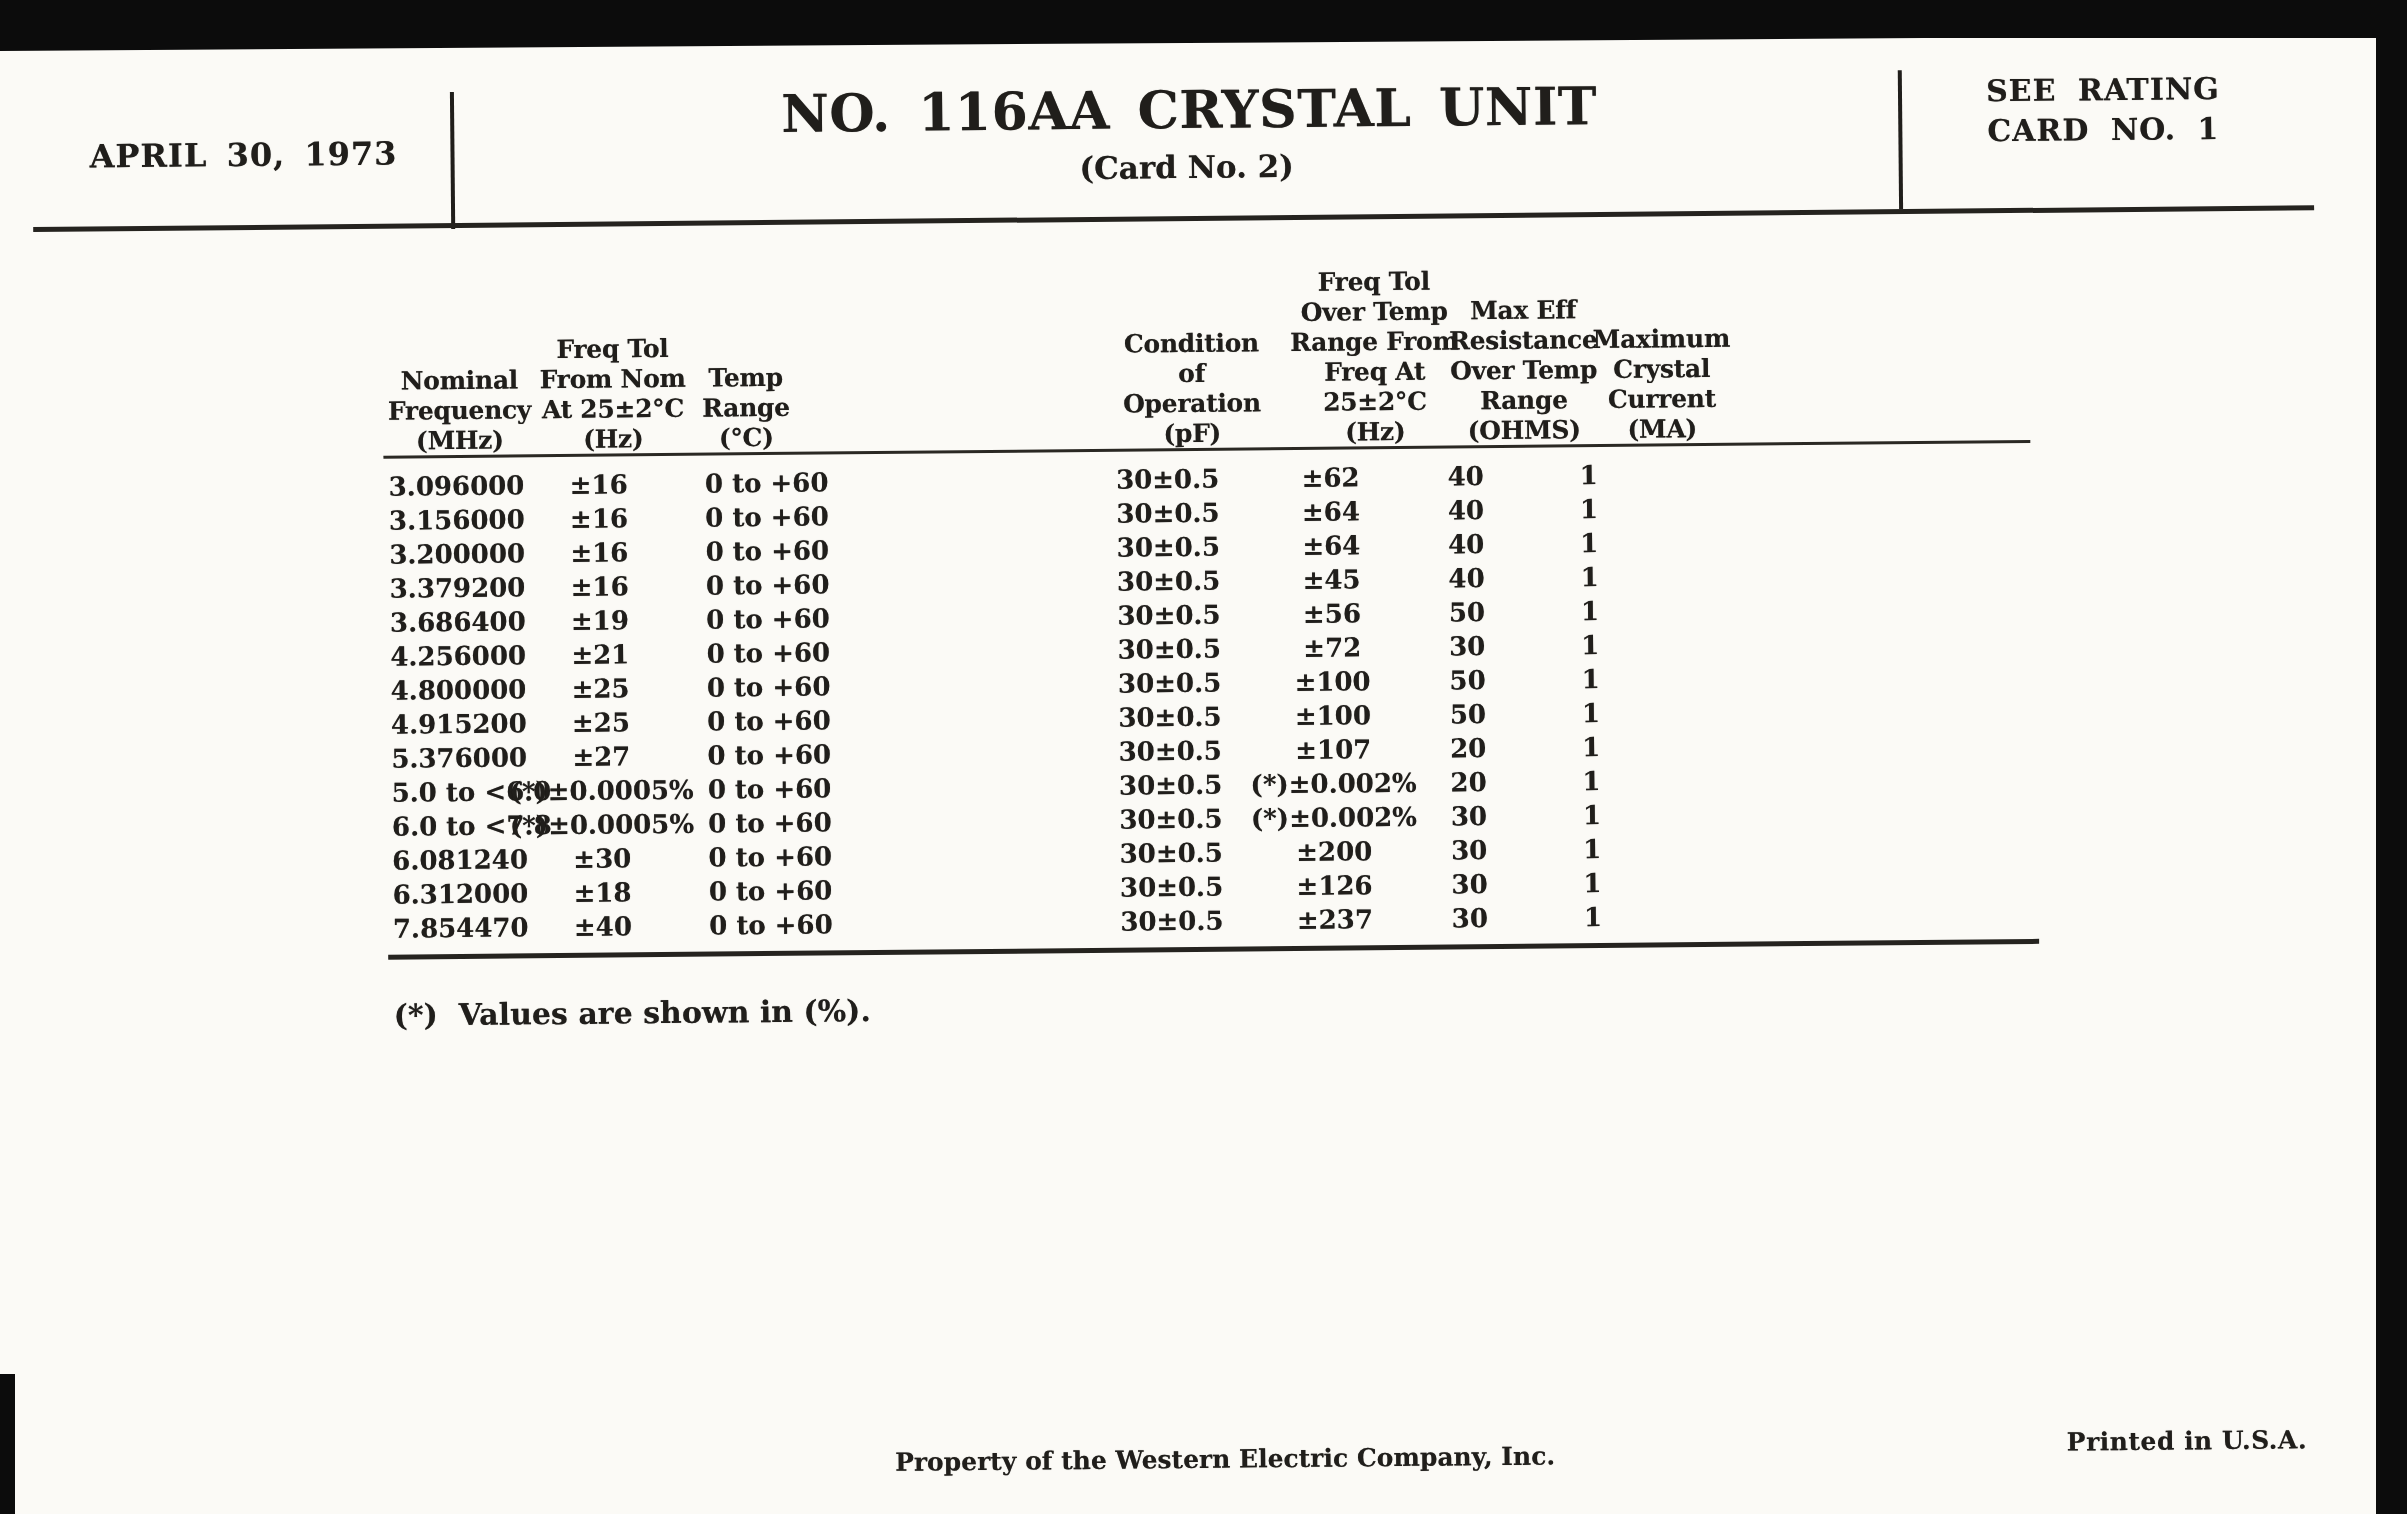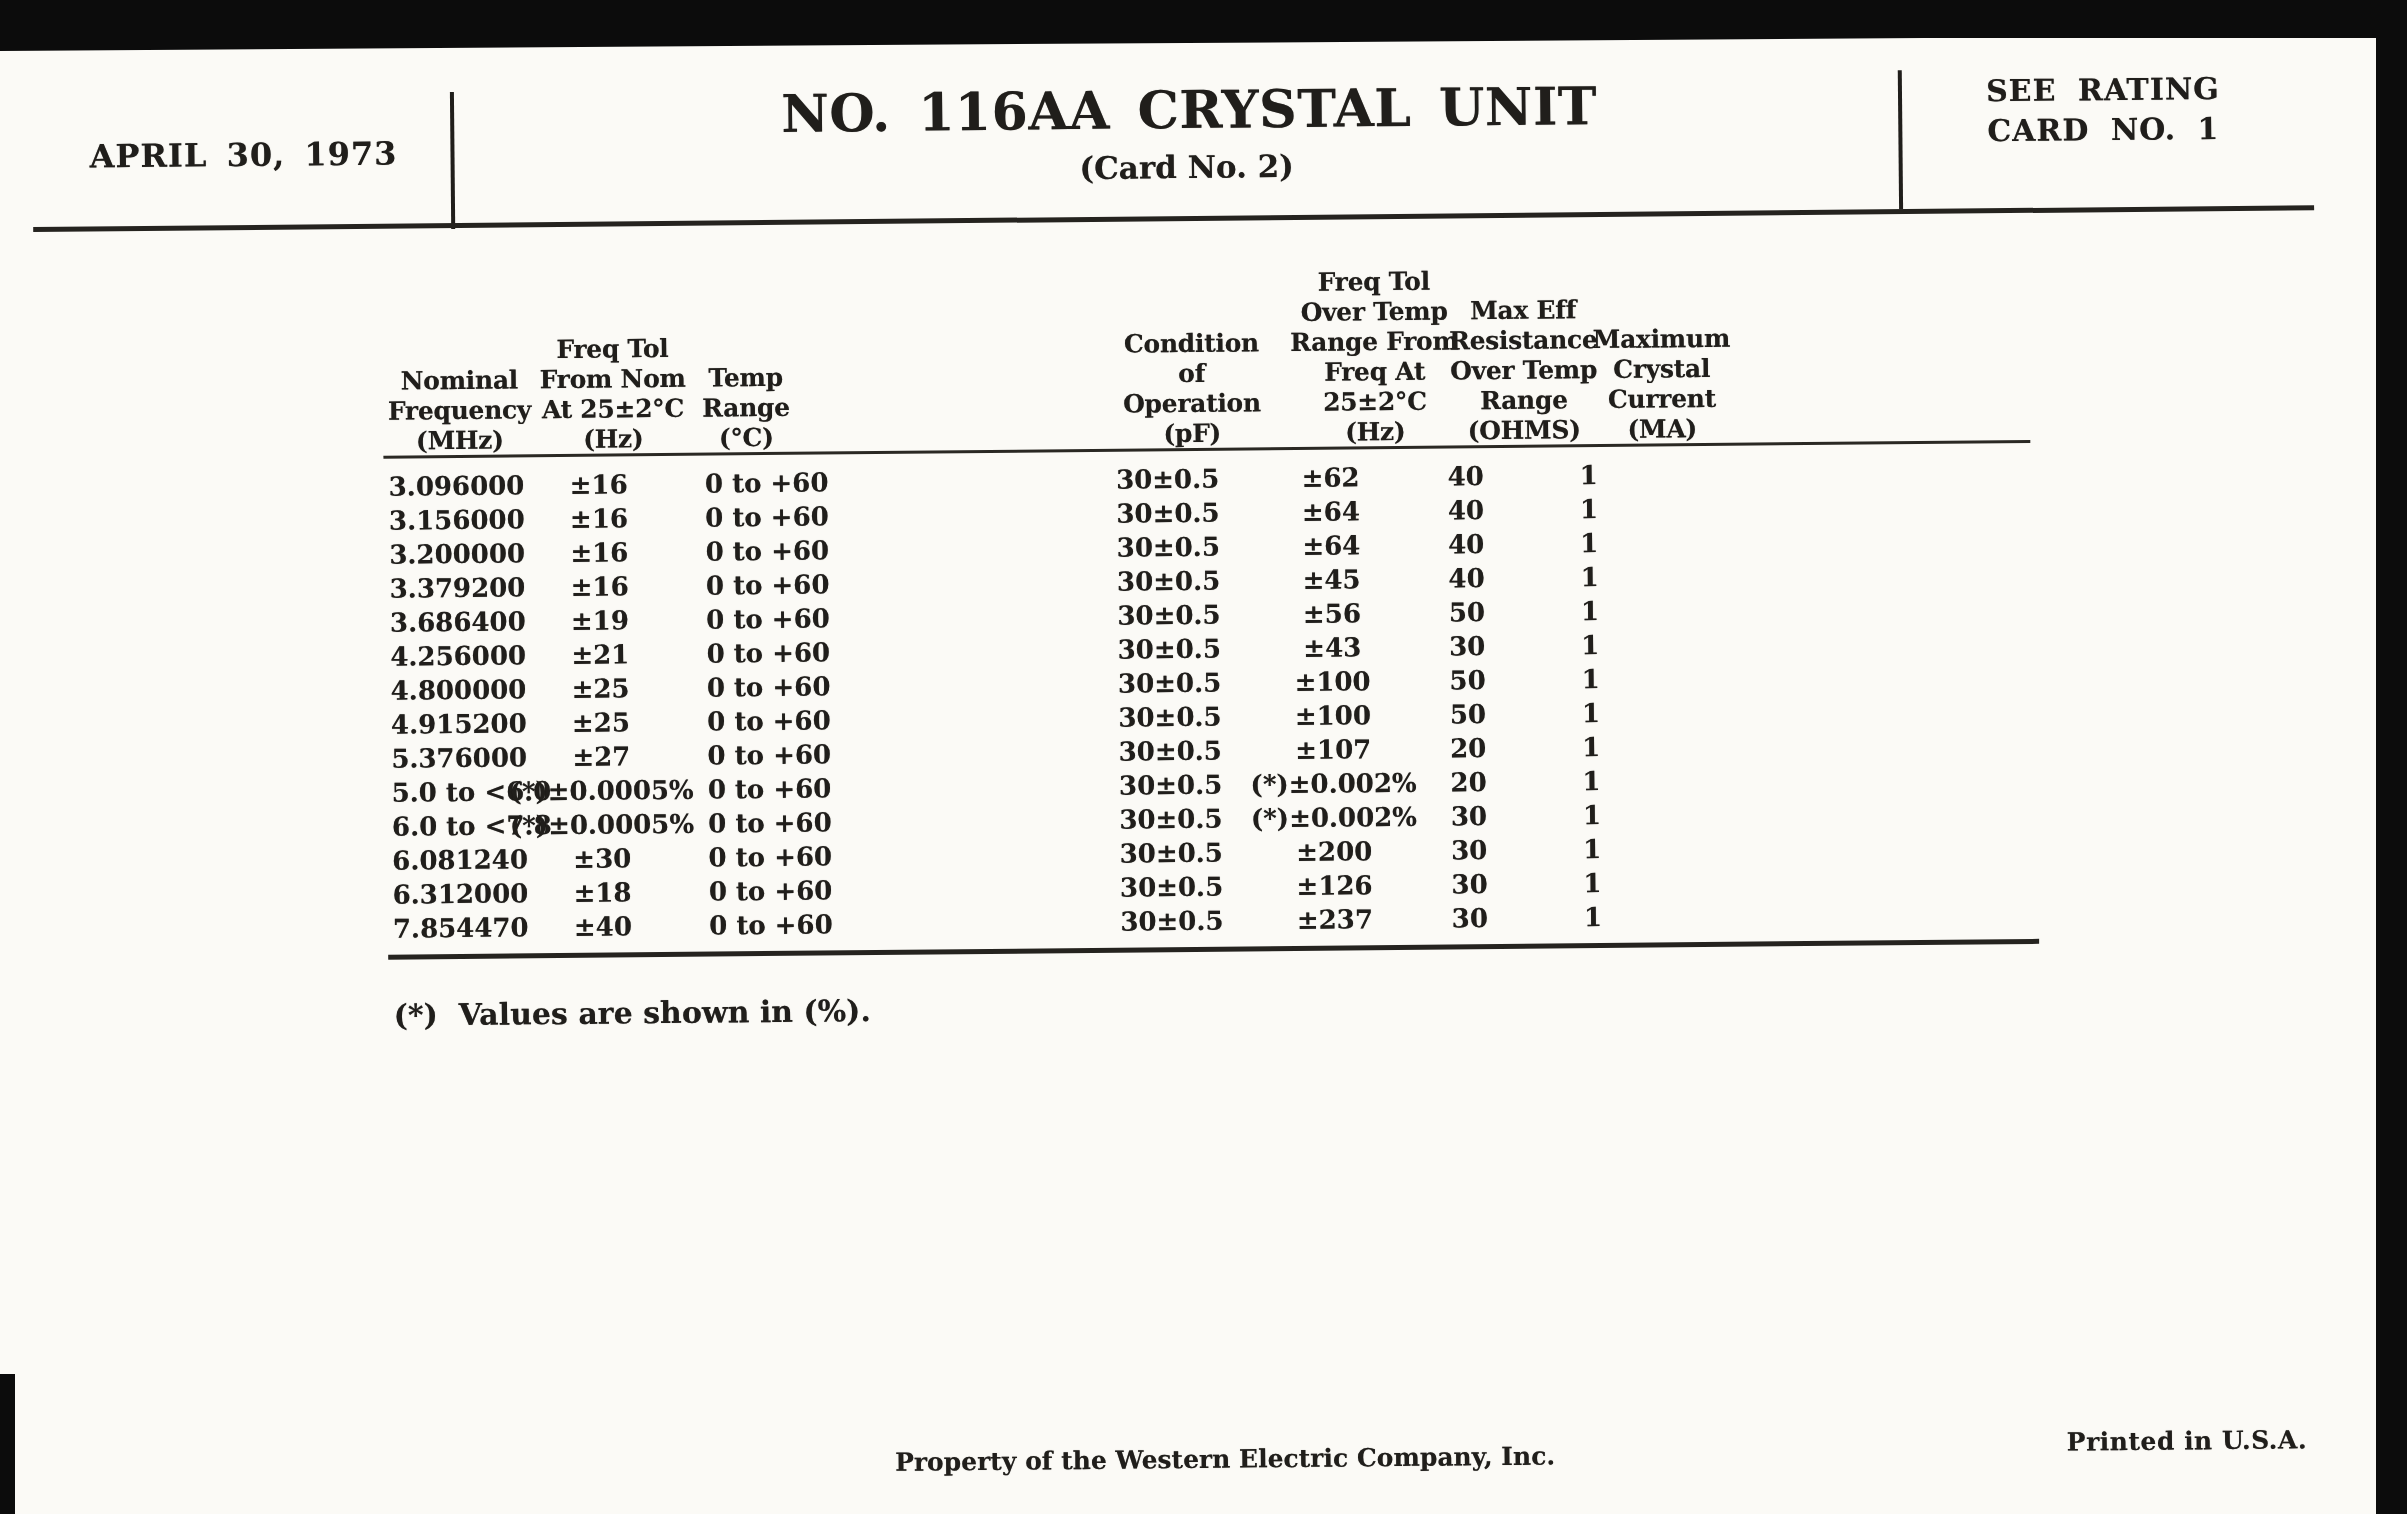--- a/index.html
+++ b/index.html
@@ -203,21 +203,21 @@
 Range From
 Freq At
 25±2°C
 (Hz)</div>
           <div class="col-values">
             <div class="cell">±62</div>
             <div class="cell">±64</div>
             <div class="cell">±64</div>
             <div class="cell">±45</div>
             <div class="cell">±56</div>
-            <div class="cell">±43</div>
+            <div class="cell">±72</div>
             <div class="cell">±100</div>
             <div class="cell">±100</div>
             <div class="cell">±107</div>
             <div class="cell">(*)±0.002%</div>
             <div class="cell">(*)±0.002%</div>
             <div class="cell">±200</div>
             <div class="cell">±126</div>
             <div class="cell">±237</div>
           </div>
         </div>

